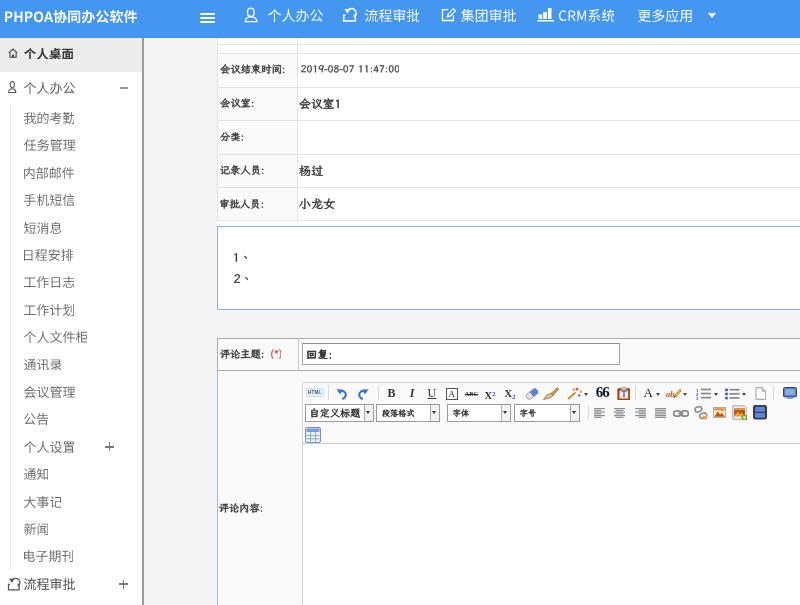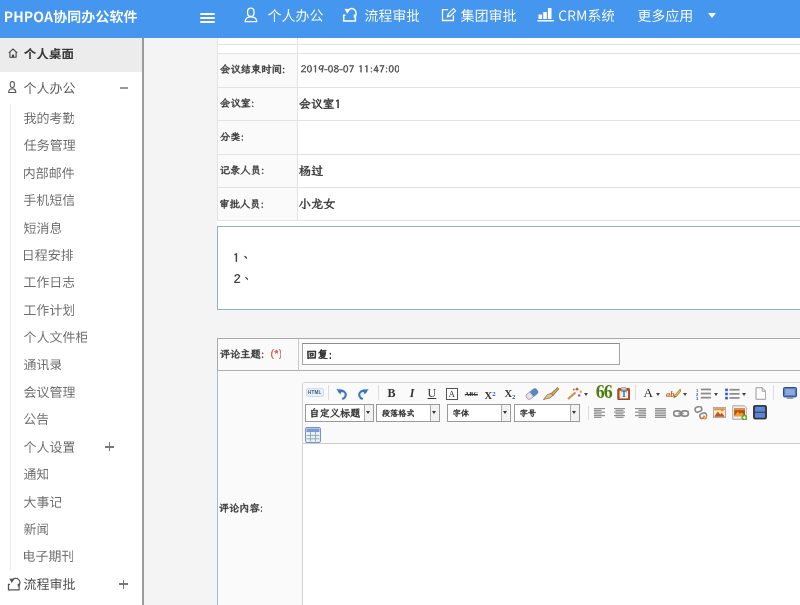--- a/index.html
+++ b/index.html
@@ -337,21 +337,21 @@
 <div class="abs" style="left:566px;top:386.5px">
       <svg width="17" height="13" viewBox="0 0 17 13">
         <path d="M2 12 L9.5 5.5" stroke="#c8903a" stroke-width="2"></path>
         <circle cx="11" cy="2.2" r="1.4" fill="#e05040"></circle>
         <circle cx="14.8" cy="4.8" r="1.2" fill="#f0a030"></circle>
         <circle cx="13.2" cy="8.4" r="1.2" fill="#9050c0"></circle>
         <circle cx="7.8" cy="2.6" r="1.1" fill="#e07830"></circle>
       </svg>
     </div>
 <div class="abs" style="left:584.2px;top:392.6px;width:0;height:0;border-left:2.8px solid transparent;border-right:2.8px solid transparent;border-top:3.4px solid #444"></div>
-<div class="abs" style="left:595.8px;top:386.6px;font-family:'Liberation Serif',serif;font-weight:bold;font-size:18px;color:#4d7c0f;letter-spacing:-1px;line-height:11.5px">66</div>
+<div class="abs" style="left:595.8px;top:386.6px;font-family:'Liberation Serif',serif;font-weight:bold;font-size:15px;color:#0f172a;letter-spacing:-1px;line-height:11.5px">66</div>
 <div class="abs" style="left:616.5px;top:386.8px">
       <svg width="13.5" height="13.5" viewBox="0 0 13.5 13.5">
         <rect x="0.8" y="1.6" width="12" height="11.4" rx="1" fill="#b5542c" stroke="#7a3416" stroke-width=".8"></rect>
         <rect x="4.2" y="0.5" width="5.2" height="2.6" rx="1" fill="#d5d5d5" stroke="#888" stroke-width=".7"></rect>
         <rect x="2.6" y="3.8" width="8.4" height="7.6" fill="#f2eee2"></rect>
         <text x="6.9" y="10.4" text-anchor="middle" font-family="Liberation Serif" font-size="7.5" font-weight="bold" fill="#2255aa">T</text>
       </svg>
     </div>
 <div class="abs" style="left:643.6px;top:386.6px;font-family:'Liberation Serif',serif;font-size:13px;color:#222;line-height:12px">A</div>
 <div class="abs" style="left:656.2px;top:392.6px;width:0;height:0;border-left:2.8px solid transparent;border-right:2.8px solid transparent;border-top:3.4px solid #444"></div>

